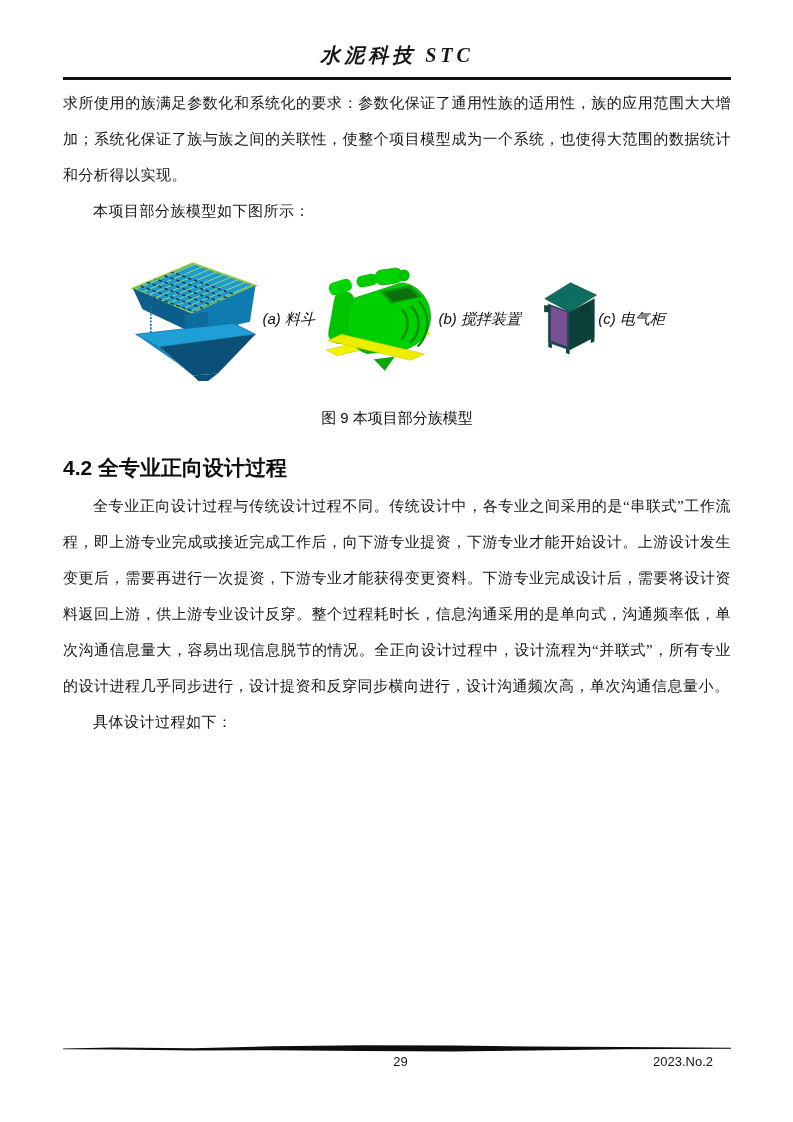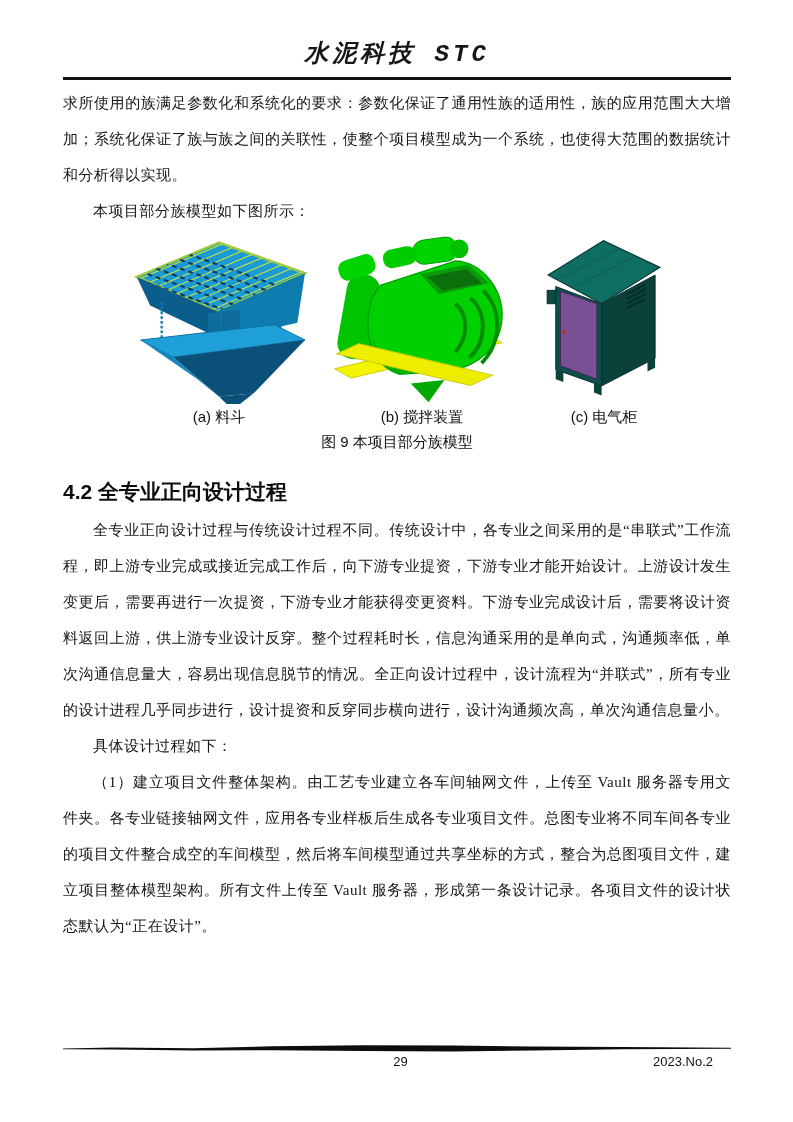--- a/index.html
+++ b/index.html
@@ -5,32 +5,32 @@
   html,body{margin:0;padding:0;background:#ffffff;}
   .page{
     position:relative;width:793px;height:1122px;background:#ffffff;
     font-family:"Liberation Serif","DejaVu Serif",serif;color:#161616;
     overflow:hidden;box-sizing:border-box;padding:42px 62px 0 63px;
   }
   .journal-header{
     text-align:center;border-bottom:3px solid #101010;padding-bottom:9px;
   }
   .journal-title{
-    font-family:Liberation Mono, monospace;font-weight:bold;font-style:italic;
-    font-size:24px;letter-spacing:4px;line-height:26px;
+    font-family:Liberation Serif, serif;font-weight:bold;font-style:italic;
+    font-size:20px;letter-spacing:4px;line-height:26px;
   }
   .body-par{
     margin:0;font-size:15px;line-height:36px;text-align:justify;
     letter-spacing:0.5px;
   }
   .first-par{margin-top:5px;}
   .indent{text-indent:2em;}
   
   .figure-row{display:flex;align-items:flex-end;margin-top:4px;}
-  .fig-col{display:flex;flex-direction:column;align-items:center;}
+  .fig-col{display:flex;flex-direction:row;align-items:center;font-style:italic;}
   .fig-col.a{margin-left:60px;width:192px;}
   .fig-col.b{margin-left:8px;width:198px;}
   .fig-col.c{margin-left:22px;width:122px;}
   .fig-svg{display:block;}
   .sub-caption{
     font-family:"Liberation Sans","DejaVu Sans",sans-serif;
     font-size:15px;line-height:24px;color:#111;white-space:nowrap;
   }
   .fig-caption{
     text-align:center;font-family:"Liberation Sans","DejaVu Sans",sans-serif;
@@ -183,21 +183,20 @@
   </div>
 
   <div class="fig-caption">图 9 本项目部分族模型</div>
 
   <h2 class="section-heading">4.2 全专业正向设计过程</h2>
 
   <p class="body-par indent">全专业正向设计过程与传统设计过程不同。传统设计中，各专业之间采用的是“串联式”工作流程，即上游专业完成或接近完成工作后，向下游专业提资，下游专业才能开始设计。上游设计发生变更后，需要再进行一次提资，下游专业才能获得变更资料。下游专业完成设计后，需要将设计资料返回上游，供上游专业设计反穿。整个过程耗时长，信息沟通采用的是单向式，沟通频率低，单次沟通信息量大，容易出现信息脱节的情况。全正向设计过程中，设计流程为“并联式”，所有专业的设计进程几乎同步进行，设计提资和反穿同步横向进行，设计沟通频次高，单次沟通信息量小。</p>
 
   <p class="body-par indent">具体设计过程如下：</p>
 
-  <p class="body-par indent">（1）建立项目文件整体架构。由工艺专业建立各车间轴网文件，上传至 Vault 服务器专用文件夹。各专业链接轴网文件，应用各专业样板后生成各专业项目文件。总图专业将不同车间各专业的项目文件整合成空的车间模型，然后将车间模型通过共享坐标的方式，整合为总图项目文件，建立项目整体模型架构。所有文件上传至 Vault 服务器，形成第一条设计记录。各项目文件的设计状态默认为“正在设计”。</p>
 
   <div class="page-footer">
     <svg class="footer-rule" viewBox="0 0 668 9" preserveAspectRatio="none">
       <polygon fill="#0d0d0d" points="0,4.6 50,3.4 130,4.2 210,2.2 300,1.2 390,1.6 470,2.6 560,3.0 668,3.8 668,4.8 560,5.2 470,6.6 390,7.4 300,7.0 210,6.2 130,6.4 50,5.4 0,5.2"></polygon>
     </svg>
     <div class="footer-meta">
       <span class="page-number">29</span>
       <span class="issue-number">2023.No.2</span>
     </div>
   </div>

